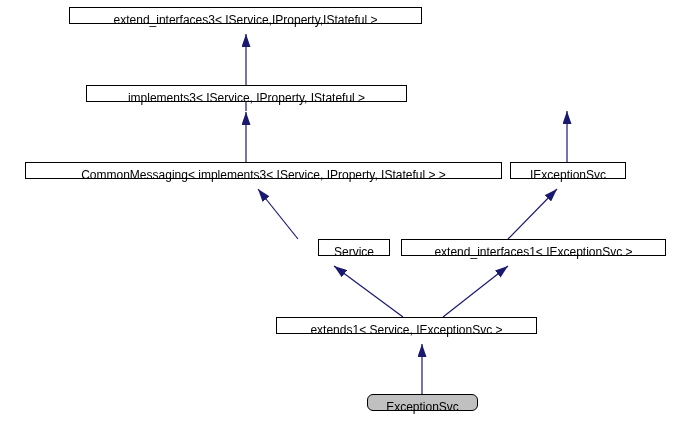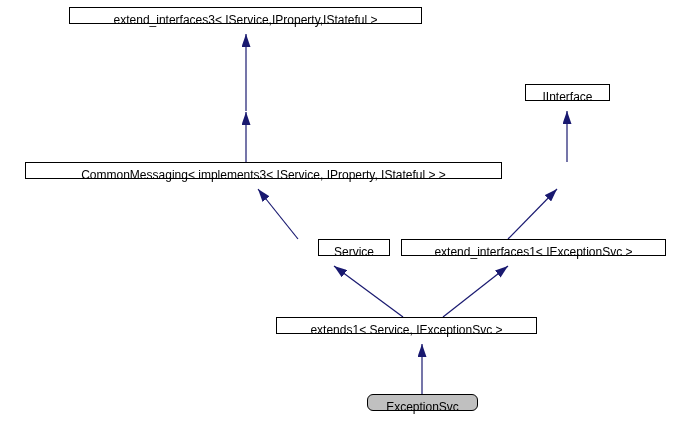--- a/index.html
+++ b/index.html
@@ -66,20 +66,21 @@
     <line x1="246" y1="162" x2="246" y2="112" marker-end="url(#arrow)"></line>
     <line x1="298" y1="239" x2="258" y2="189" marker-end="url(#arrow)"></line>
     <line x1="567" y1="162" x2="567" y2="111" marker-end="url(#arrow)"></line>
     <line x1="508" y1="239" x2="557" y2="189" marker-end="url(#arrow)"></line>
     <line x1="403" y1="317" x2="334" y2="266" marker-end="url(#arrow)"></line>
     <line x1="443" y1="317" x2="508" y2="266" marker-end="url(#arrow)"></line>
     <line x1="422" y1="394" x2="422" y2="344" marker-end="url(#arrow)"></line>
   </svg>
 
   <div class="node" style="left:69px;  top:7px;   width:353px;">extend_interfaces3&lt; IService,IProperty,IStateful &gt;</div>
+  <div class="node" style="left:86px;  top:85px;  width:321px;">implements3&lt; IService, IProperty, IStateful &gt;</div>
   <div class="node" style="left:5px;   top:162px; width:477px;margin-left:20px;">CommonMessaging&lt; implements3&lt; IService, IProperty, IStateful &gt; &gt;</div>
-  <div class="node" style="left:525px; top:84px;  width:85px;">IInterface</div>
+  <div class="node" style="left:510px; top:162px; width:116px;">IExceptionSvc</div>
   <div class="node" style="left:274px; top:239px; width:72px;margin-left:44px;">Service</div>
   <div class="node" style="left:401px; top:239px; width:265px;">extend_interfaces1&lt; IExceptionSvc &gt;</div>
   <div class="node" style="left:276px; top:317px; width:261px;">extends1&lt; Service, IExceptionSvc &gt;</div>
   <div class="node highlight" style="left:367px; top:394px; width:111px;">ExceptionSvc</div>
 
 </div>
 
 </body></html>

